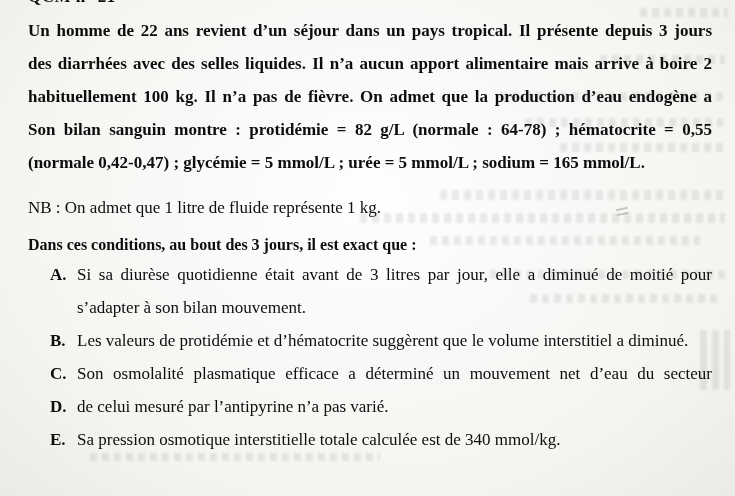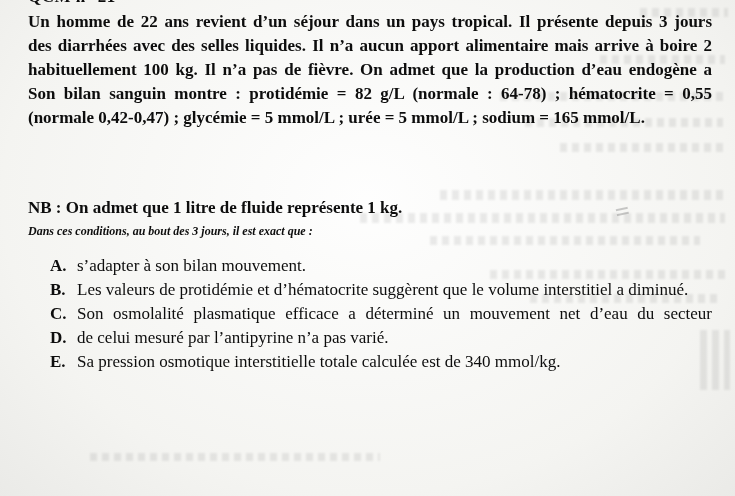--- a/index.html
+++ b/index.html
@@ -19,35 +19,35 @@
   }
   .heading{
     margin-top:-13px;font-size:17px;line-height:19px;font-weight:bold;letter-spacing:.5px;
   }
   .intro{
     position:absolute;top:10px;left:28px;width:684px;
     font-size:17px;line-height:24px;font-weight:bold;
   }
   .nb{
     position:absolute;top:196px;left:28px;width:684px;
-    font-size:17px;line-height:24px;font-weight:bold;
+    font-size:17px;line-height:24px;font-weight:normal;
   }
   .stem{
-    position:absolute;top:219px;left:28px;width:684px;
-    font-size:12px;line-height:24px;font-weight:bold;font-style:italic;
+    position:absolute;top:233px;left:28px;width:684px;
+    font-size:16px;line-height:24px;font-weight:bold;
   }
   .options{
     position:absolute;top:254px;left:28px;width:684px;
     font-size:17px;line-height:24px;
   }
   .option{position:relative;padding-left:49px;}
   .option .letter{
     position:absolute;left:22px;top:0;font-weight:bold;
   }
-  .tline{text-align:justify;text-align-last:justify;}
+  .tline{text-align:justify;text-align-last:justify;margin-top:9px;}
   .tline.last{text-align:justify;text-align-last:left;font-family:Liberation Serif, serif;}
   .intro .tline.last{text-align-last:left;}
   
   .artifact{
     position:absolute;opacity:.13;filter:blur(1px);
     background:repeating-linear-gradient(90deg,#6e6e6e 0 7px,transparent 7px 12px);
     pointer-events:none;
   }
   .artifact.dark{
     opacity:.45;filter:blur(.4px);
@@ -86,20 +86,21 @@
       <div class="tline last">(normale 0,42-0,47) ; glycémie = 5 mmol/L ; urée = 5 mmol/L ; sodium = 165 mmol/L.</div>
     </div>
 
   <div class="nb">NB : On admet que 1 litre de fluide représente 1 kg.</div>
 
   <div class="stem">Dans ces conditions, au bout des 3 jours, il est exact que :</div>
 
   <div class="options">
       <div class="option">
         <span class="letter">A.</span>
+        <div class="tline">Si sa diurèse quotidienne était avant de 3 litres par jour, elle a diminué de moitié pour</div>
         <div class="tline last">s’adapter à son bilan mouvement.</div>
       </div>
       <div class="option">
         <span class="letter">B.</span>
         <div class="tline last">Les valeurs de protidémie et d’hématocrite suggèrent que le volume interstitiel a diminué.</div>
       </div>
       <div class="option">
         <span class="letter">C.</span>
         <div class="tline">Son osmolalité plasmatique efficace a déterminé un mouvement net d’eau du secteur</div>
       </div>

